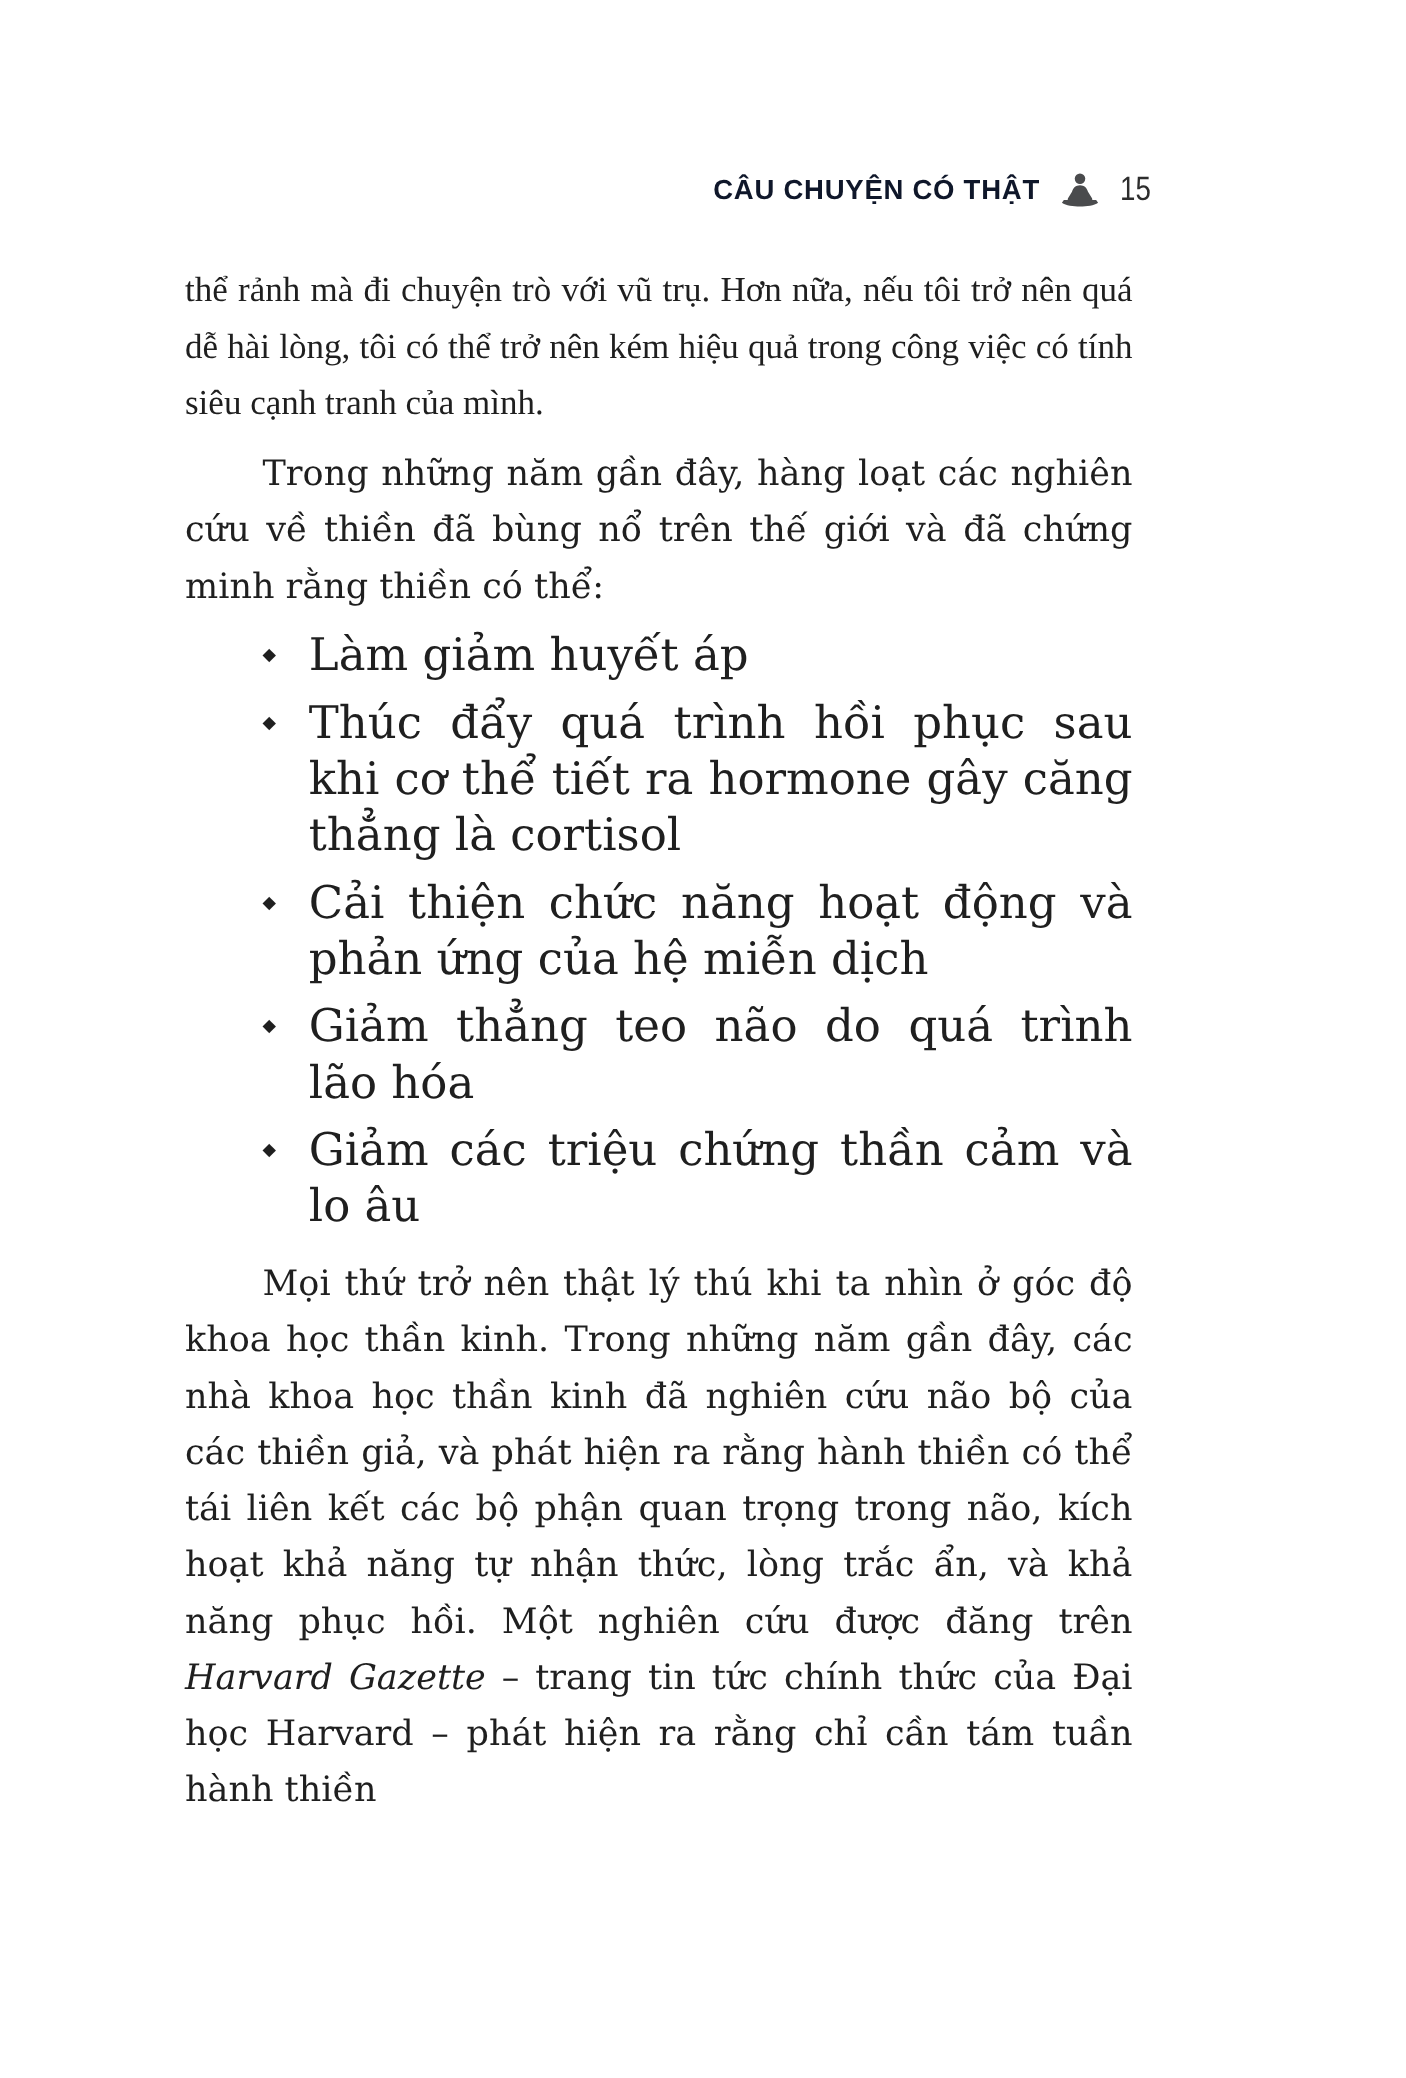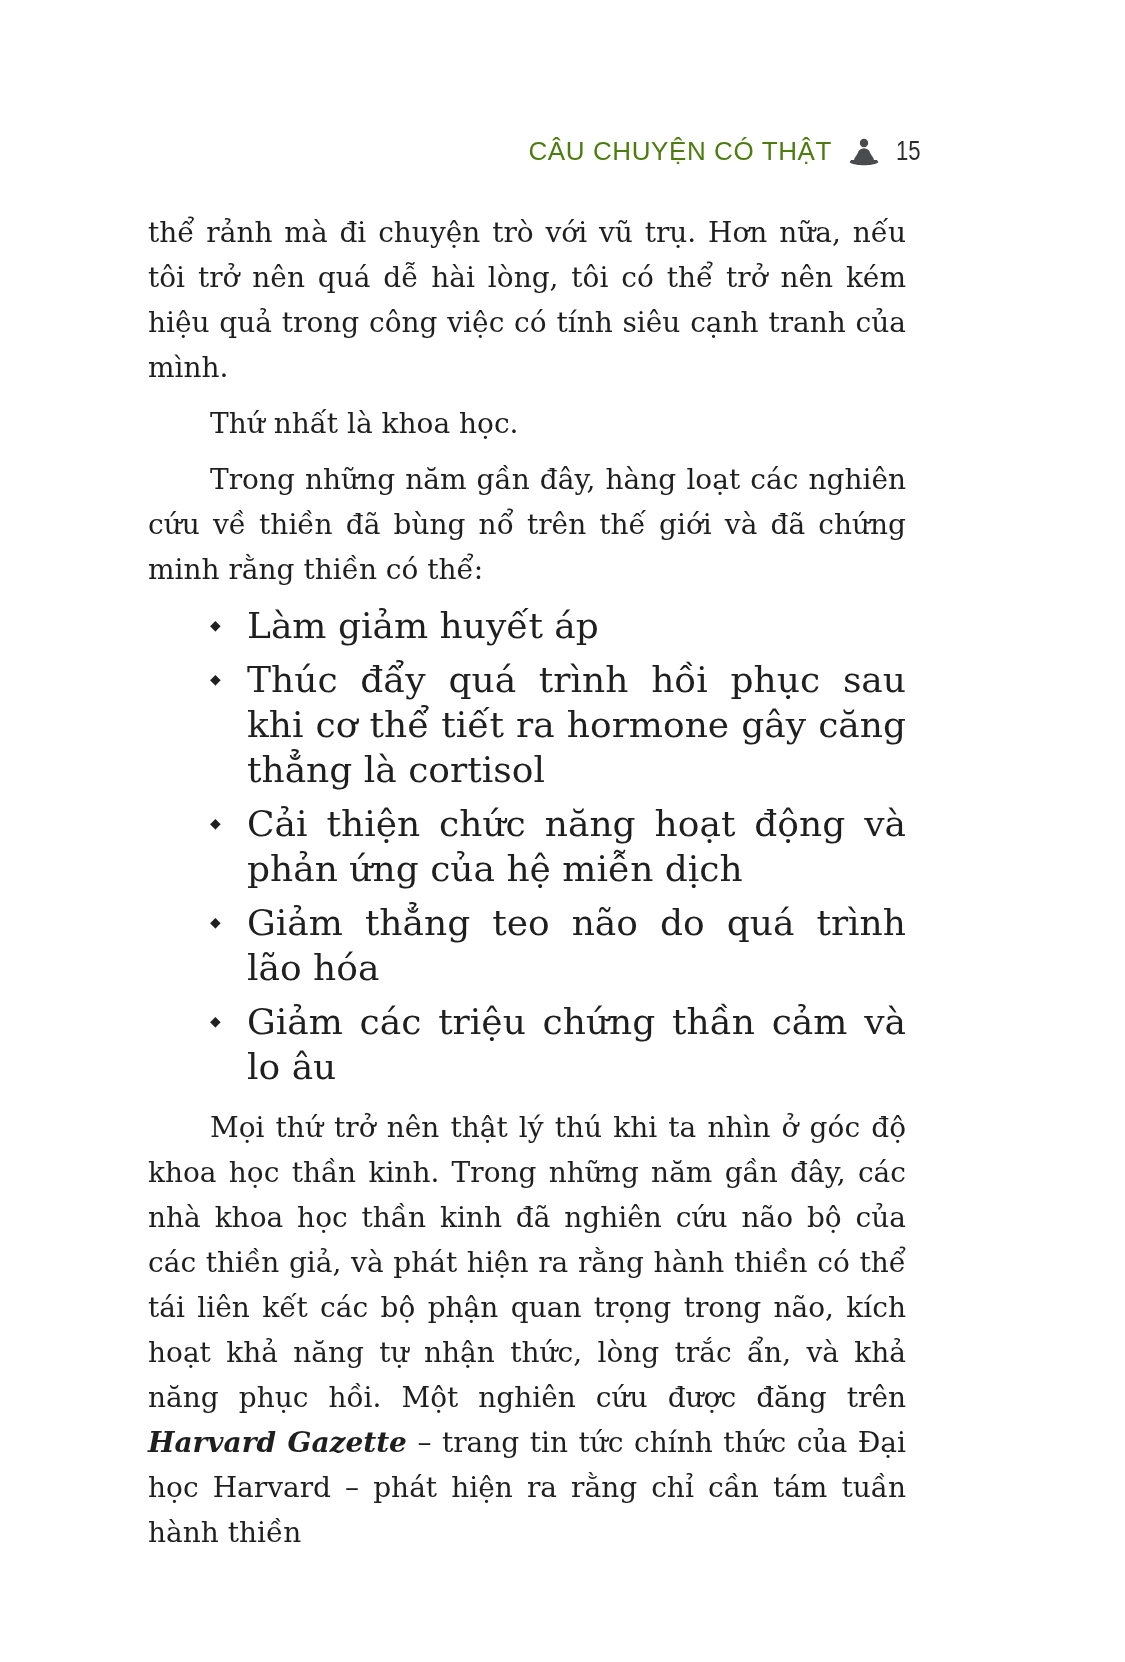--- a/index.html
+++ b/index.html
@@ -16,24 +16,24 @@
   .page-header {
     position:absolute;
     top:136px; left:148px; width:778px;
     display:flex;
     justify-content:flex-end;
     align-items:center;
     gap:15px;
   }
   .header-title {
     font-family:"Liberation Sans","DejaVu Sans",sans-serif;
-    font-weight:400;
-    font-size:26px;
+    font-weight:700;
+    font-size:22px;
     letter-spacing:0.6px;
-    color:#4d7c0f;
+    color:#0f172a;
     white-space:nowrap;
   }
   .header-icon { display:inline-flex; align-items:center; }
   .header-icon svg { display:block; }
   .header-page-number {
     font-family:"Liberation Sans","DejaVu Sans",sans-serif;
     font-size:27px;
     font-weight:400;
     color:#2d2d2d;
     transform:scaleX(0.82);
@@ -44,21 +44,21 @@
     top:210px; left:148px; width:758px;
   }
   .para {
     font-size:28px;
     line-height:45px;
     text-align:justify;
     text-indent:62px;
     margin-bottom:11px;
     color:#1f1f1f;
   }
-  .para.no-indent { text-indent:0; }
+  .para.no-indent { text-indent:0;font-family:Liberation Serif, serif; }
   .bullet-list {
     list-style:none;
     margin:6px 0 16px 0;
     padding-left:62px;
   }
   .bullet-list li {
     display:flex;
     margin-bottom:9px;
   }
   .bullet {
@@ -68,21 +68,21 @@
     font-size:14px;
     line-height:45px;
     color:#1f1f1f;
   }
   .li-text {
     flex:1;
     font-size:36px;
     line-height:45px;
     text-align:justify;
   }
-  .para em { font-style:italic;font-weight:bold; }
+  .para em { font-style:italic; }
   .para.closing { margin-top:16px; }
 </style>
 </head>
 <body>
 
 <div class="page">
 
   <header class="page-header">
     <span class="header-title">CÂU CHUYỆN CÓ THẬT</span>
     <span class="header-icon">
@@ -93,21 +93,20 @@
       </svg>
     </span>
     <span class="header-page-number">15</span>
   </header>
 
   <main class="page-body">
 
     <p class="para no-indent">thể rảnh mà đi chuyện trò với vũ trụ. Hơn nữa, nếu tôi trở nên quá dễ hài lòng, tôi có thể trở nên kém hiệu quả trong công việc có tính siêu cạnh tranh của mình.</p>
 
 
-    <p class="para">Thứ nhất là khoa học.</p>
 
     <p class="para">Trong những năm gần đây, hàng loạt các nghiên cứu về thiền đã bùng nổ trên thế giới và đã chứng minh rằng thiền có thể:</p>
 
     <ul class="bullet-list">
       <li>
         <span class="bullet">◆</span>
         <span class="li-text">Làm giảm huyết áp</span>
       </li>
       <li>
         <span class="bullet">◆</span>

